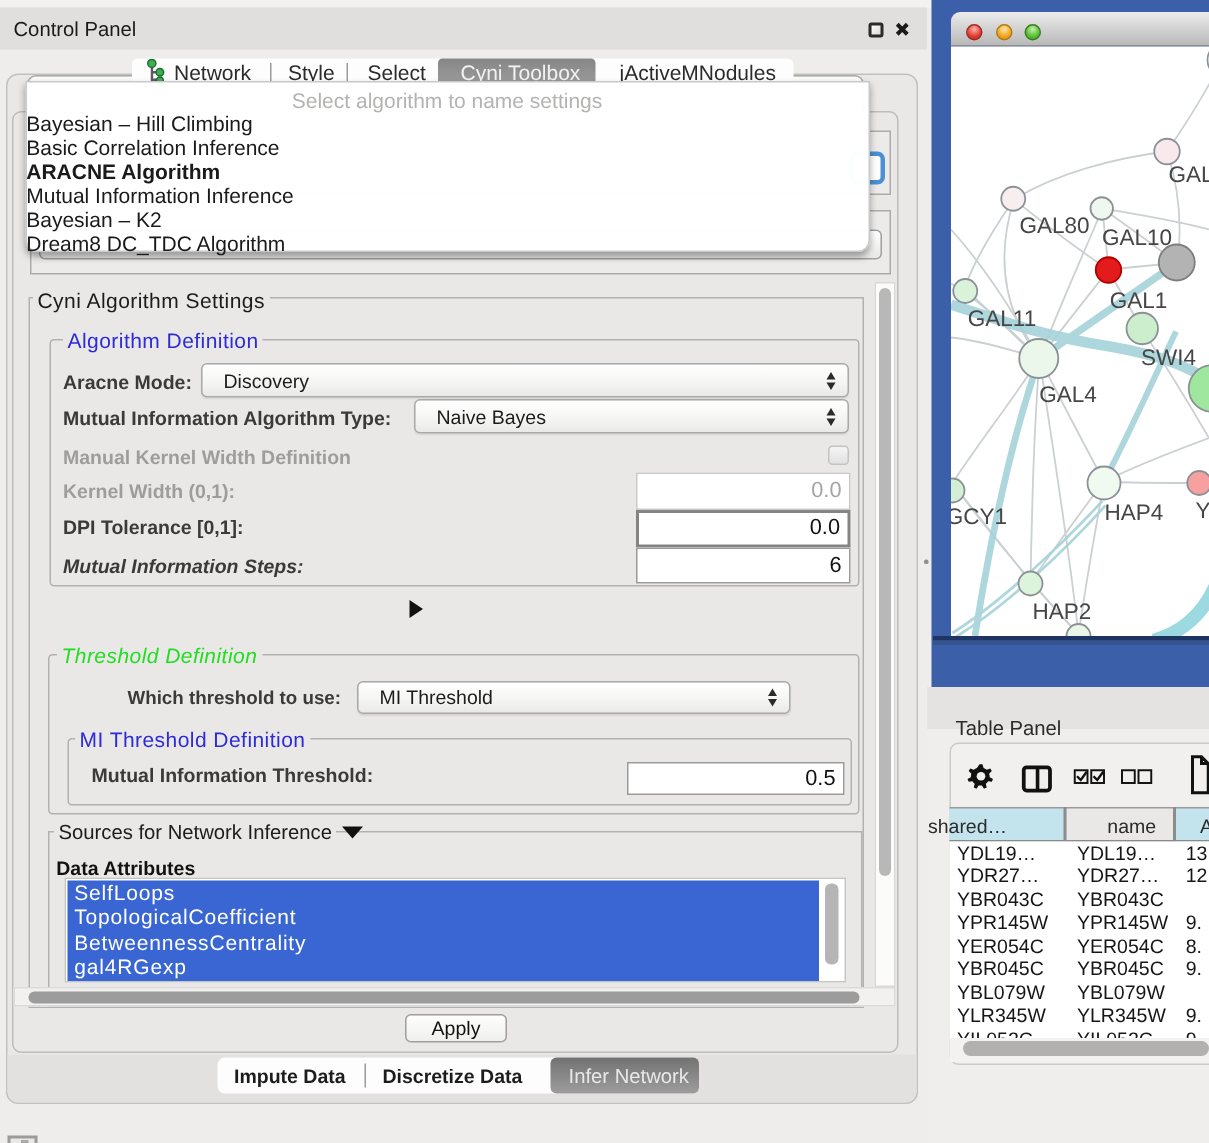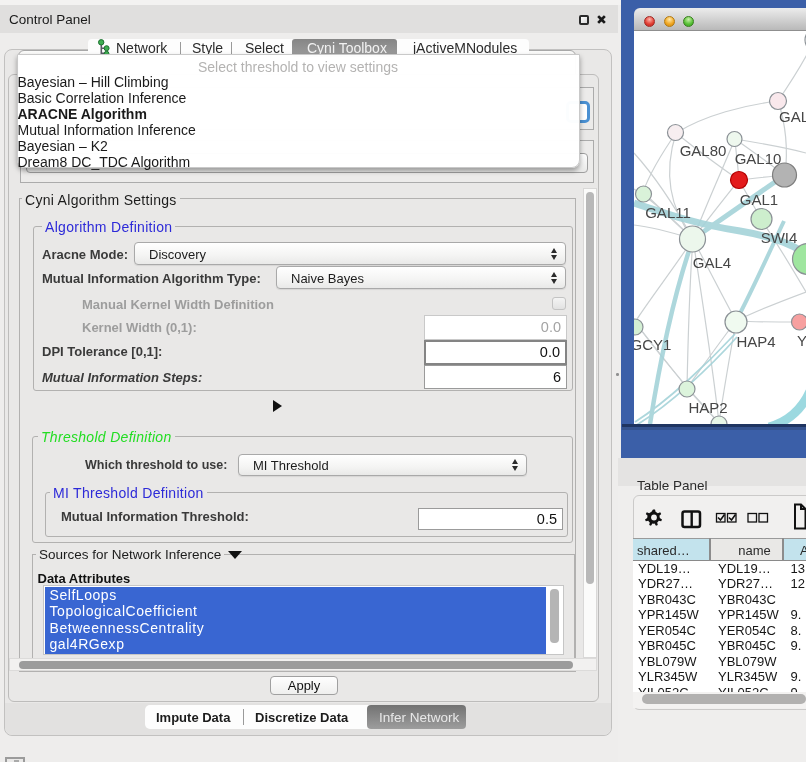--- a/index.html
+++ b/index.html
@@ -1,20 +1,20 @@
 <!DOCTYPE html>
 <html><head>
 <meta charset="utf-8">
 <style>
 * { margin:0; padding:0; box-sizing:border-box; }
 html,body { width:806px; height:762px; overflow:hidden; }
 body { font-family:"Liberation Sans", sans-serif; background:#eeedec; position:relative; }
 .abs { position:absolute; }
 .lbl { position:absolute; font-size:13px; font-weight:bold; color:#3a3a3a; white-space:nowrap; }
-.dis { color:#9d9d9d;margin-left:40px; }
+.dis { color:#9d9d9d; }
 .plain { font-weight:normal; color:#2b2b2b; }
 .combo { position:absolute; border:1px solid #a9a9a9; border-radius:4px;
   background:linear-gradient(#ffffff, #f4f4f3 60%, #e9e9e8); box-shadow:0 1px 1px rgba(0,0,0,0.08);
   font-size:13px; color:#1c1c1c; }
 .combo .ctext { position:absolute; left:14px; top:50%; transform:translateY(-50%); white-space:nowrap; }
 .spin { position:absolute; right:6px; top:50%; width:9px; height:16px; transform:translateY(-50%); }
 .spin:before { content:""; position:absolute; left:1px; top:2px; border-left:3.5px solid transparent; border-right:3.5px solid transparent; border-bottom:5px solid #2b2b2b; }
 .spin:after { content:""; position:absolute; left:1px; bottom:2px; border-left:3.5px solid transparent; border-right:3.5px solid transparent; border-top:5px solid #2b2b2b; }
 .field { position:absolute; background:#fff; font-size:14.5px; color:#111; text-align:right; padding-right:5px; }
 .group { position:absolute; border:1px solid #b2b1b0; border-radius:3px; }
@@ -131,21 +131,21 @@
   <div class="abs" style="left:242.5px; top:709px; width:1px; height:16px; background:#9a9a9a;"></div>
   <div class="lbl" style="left:255px; top:710px; color:#1c1c1c;">Discretize Data</div>
   <div class="abs" style="left:367px; top:705px; width:99px; height:23.5px; background:linear-gradient(#727272,#9d9d9d); border-radius:4px;"></div>
   <div class="abs plain" style="left:379px; top:710px; font-size:13.5px; color:#e8e8e8;">Infer Network</div>
 
   <div class="abs" style="left:5px; top:757px; width:20px; height:10px; border:2px solid #9b9b9b; background:#eae9e8;"></div>
   <div class="abs" style="left:13.5px; top:760px; width:5px; height:1.5px; background:#aaa;"></div>
 </div>
 
 <div class="abs" style="left:16.5px; top:54px; width:563.5px; height:114px; background:rgba(255,255,255,0.98); border:1px solid #c9c9c9; border-radius:0 0 8px 8px; box-shadow:0 3px 5px rgba(0,0,0,0.35); z-index:50;"></div>
-<div class="abs" style="left:16.5px; top:59px; width:563px; text-align:center; font-size:14px; color:#b4b3b2; z-index:51; font-weight:normal;">Select threshold to view settings</div>
+<div class="abs" style="left:16.5px; top:59px; width:563px; text-align:center; font-size:14px; color:#b4b3b2; z-index:51; font-weight:normal;">Select algorithm to name settings</div>
 <div class="abs" style="left:17.5px; top:73.5px; font-size:14px; color:#1a1a1a; line-height:16px; z-index:51; font-weight:normal;">
   <div>Bayesian – Hill Climbing</div>
   <div>Basic Correlation Inference</div>
   <div style="font-weight:bold;">ARACNE Algorithm</div>
   <div>Mutual Information Inference</div>
   <div>Bayesian – K2</div>
   <div>Dream8 DC_TDC Algorithm</div>
 </div>
 
 <div class="abs" style="left:621px; top:0; width:185px; height:458px; background:#3b5fa8;"></div>
@@ -254,21 +254,21 @@
     <rect x="108" y="11.5" width="8.5" height="8.5"></rect>
     <rect x="119" y="11.5" width="8.5" height="8.5"></rect>
   </g>
   <path d="M155 2.5 L161 2.5 L165.5 7 L165.5 26.5 L155 26.5 Z M161 2.5 L161 7 L165.5 7" fill="none" stroke="#111" stroke-width="2"></path>
 </svg>
 
 <div class="abs" style="left:633px; top:537.5px; width:173px; height:23px; background:#c3e3ed; border-top:1px solid #9a9a9a; border-bottom:1px solid #8a8a8a;"></div>
 <div class="abs" style="left:711px; top:537.5px; width:71px; height:23px; background:#e9e8e6; border-top:1px solid #9a9a9a; border-bottom:1px solid #8a8a8a;"></div>
 <div class="abs" style="left:709px; top:537.5px; width:2px; height:23px; background:#8c8c8c;"></div>
 <div class="abs" style="left:782px; top:537.5px; width:2px; height:23px; background:#8c8c8c;"></div>
-<div class="abs plain" style="left:637px; top:543px; width:80px; text-align:left; font-size:13px;">shared…</div>
+<div class="abs plain" style="left:605px; top:543px; width:80px; text-align:center; font-size:13px;">shared…</div>
 <div class="abs plain" style="left:719px; top:543px; width:71px; text-align:center; font-size:13px;">name</div>
 <div class="abs plain" style="left:800px; top:543px; font-size:13px;">A</div>
 
 <div class="abs" style="left:633px; top:560.5px; width:173px; height:132px; background:#fff; overflow:hidden;">
   <div class="abs plain" style="left:5px; top:0px; font-size:13px; line-height:15.5px; color:#161616;">YDL19…<br>YDR27…<br>YBR043C<br>YPR145W<br>YER054C<br>YBR045C<br>YBL079W<br>YLR345W<br>YIL052C</div>
   <div class="abs plain" style="left:85px; top:0px; font-size:13px; line-height:15.5px; color:#161616;">YDL19…<br>YDR27…<br>YBR043C<br>YPR145W<br>YER054C<br>YBR045C<br>YBL079W<br>YLR345W<br>YIL052C</div>
   <div class="abs plain" style="left:157.5px; top:0px; font-size:13px; line-height:15.5px; color:#161616;">13<br>12<br><br>9.<br>8.<br>9.<br><br>9.<br>9.</div>
 </div>
 
 <div class="abs" style="left:633px; top:692px; width:173px; height:16px; background:#f3f2f1;"></div>

